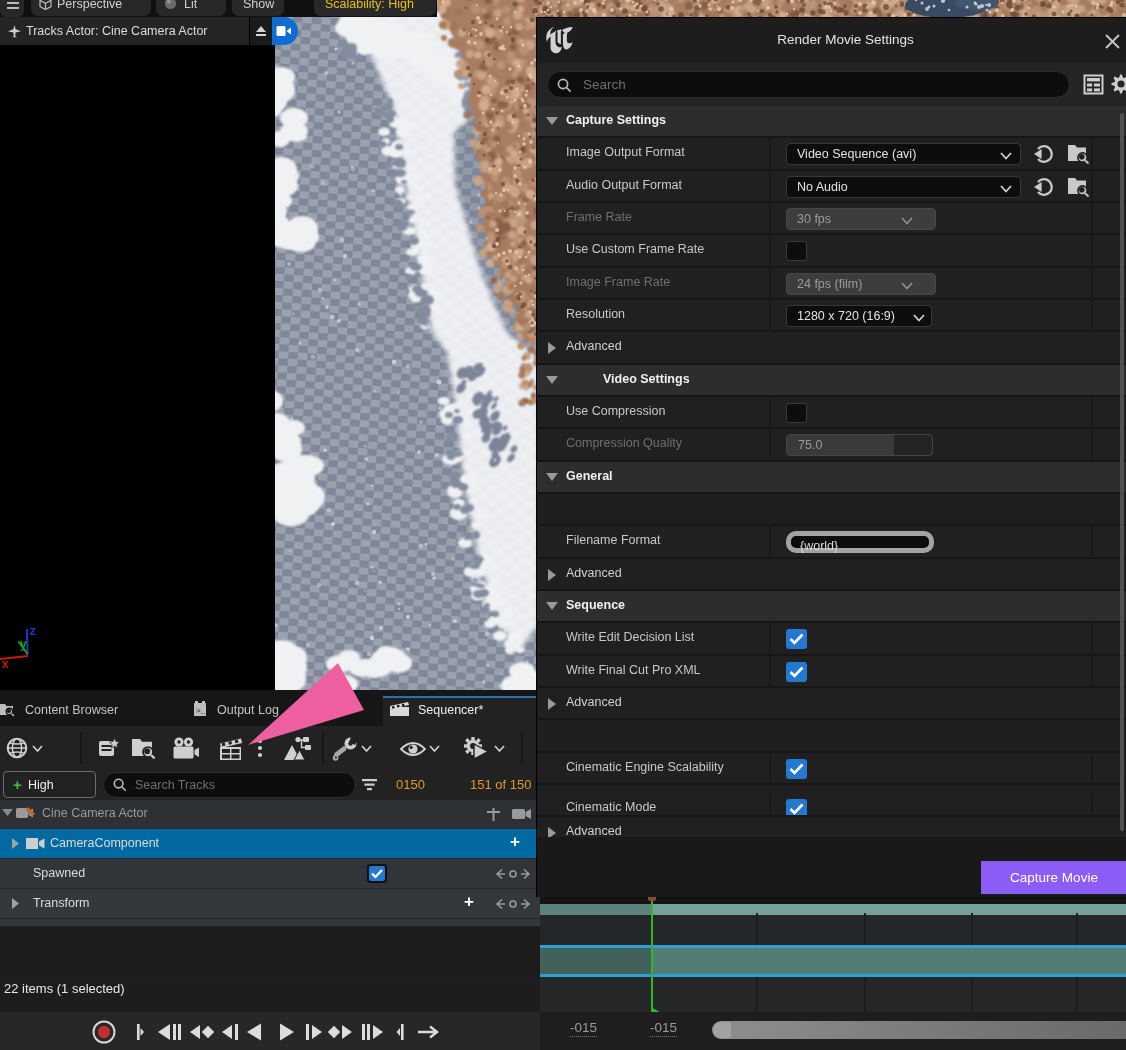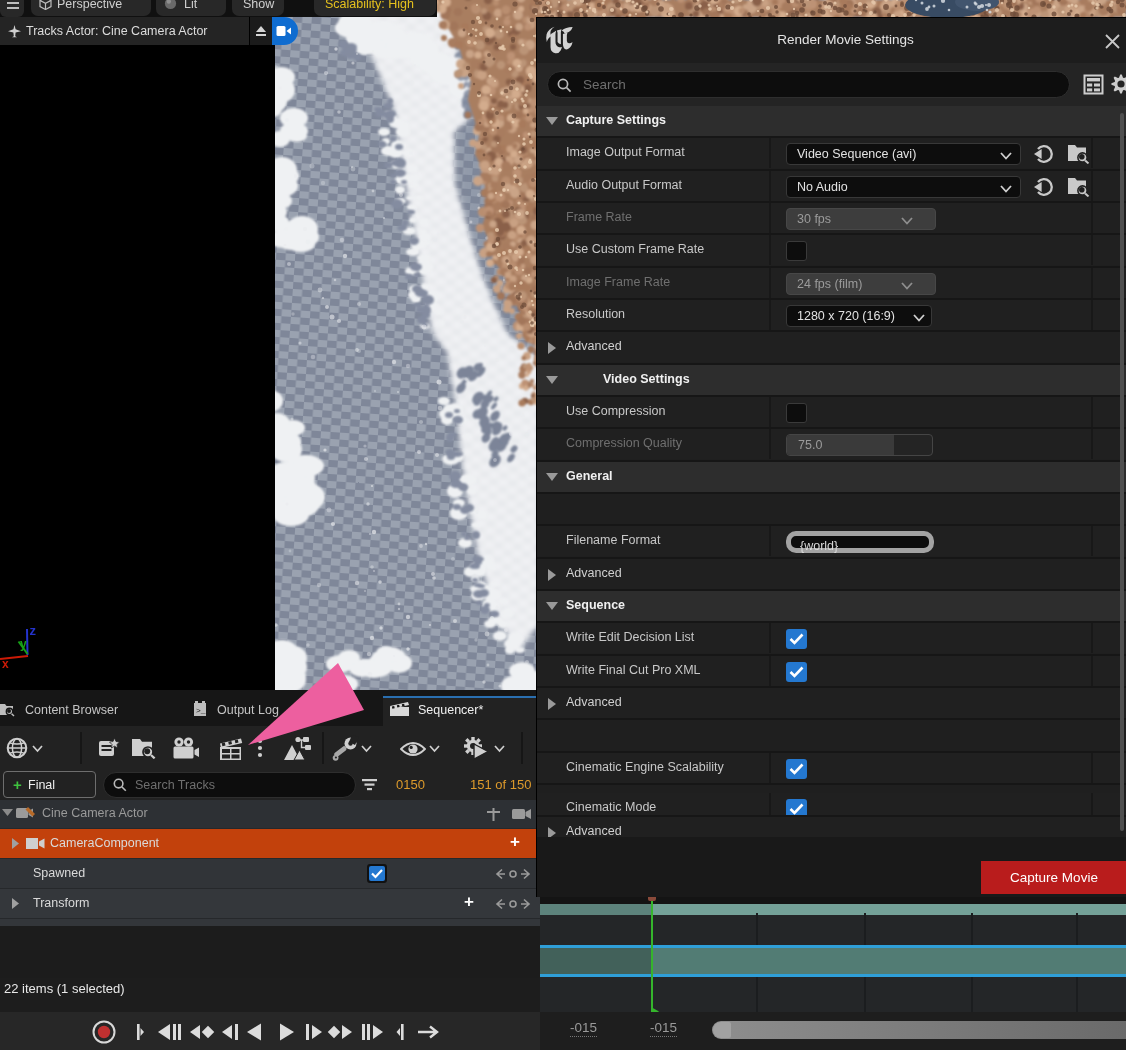--- a/index.html
+++ b/index.html
@@ -2252,21 +2252,21 @@
 </svg>
 <svg class="abs" style="left:494px;top:19px;" width="11" height="8" viewBox="0 0 11 8">
           <path d="M1 1 5.5 6 10 1" fill="none" stroke="#cfcfcf" stroke-width="1.7"></path>
         </svg>
 <div class="abs" style="left:521px;top:6px;width:2px;height:32px;background:#161616;"></div>
 </div>
 
   <div class="abs" style="left:0;top:80px;width:540px;height:30px;background:#222222;" id="trackrow">
 <div class="abs" style="left:3px;top:1px;width:93px;height:27px;background:#222;border:1px solid #6e6e6e;border-radius:4px;">
 <span class="abs" style="left:9px;top:4px;color:#3fc33f;font-size:15px;font-weight:bold;">+</span>
-<span class="abs" style="left:24px;top:6px;color:#efefef;font-size:12.5px;">Final</span>
+<span class="abs" style="left:24px;top:6px;color:#efefef;font-size:12.5px;">High</span>
 </div>
 <div class="abs" style="left:103px;top:2px;width:253px;height:26px;background:#0d0d0d;border:1px solid #2e2e2e;border-radius:13px;">
 <svg class="abs" style="left:9px;top:5px;" width="14" height="14" viewBox="0 0 14 14">
             <circle cx="5.6" cy="5.6" r="4.3" fill="none" stroke="#b9b9b9" stroke-width="1.6"></circle>
             <line x1="9" y1="9" x2="12.8" y2="12.8" stroke="#b9b9b9" stroke-width="1.6"></line>
           </svg>
 <span class="abs" style="left:31px;top:5px;color:#6f6f6f;font-size:12.5px;">Search Tracks</span>
 </div>
 <svg class="abs" style="left:362px;top:9px;" width="15" height="12" viewBox="0 0 15 12">
 <rect x="0" y="0" width="15" height="2.2" fill="#cfcfcf"></rect>
@@ -2290,21 +2290,21 @@
 <span class="abs" style="left:42px;top:6px;color:#9a9a9a;font-size:12.5px;">Cine Camera Actor</span>
 <svg class="abs" style="left:487px;top:8px;" width="13" height="13" viewBox="0 0 13 13">
             <path d="M6.5 0 6.5 13 M0 4 13 4" stroke="#9a9a9a" stroke-width="2"></path>
           </svg>
 <svg class="abs" style="left:512px;top:7px;" width="20" height="14" viewBox="0 0 20 14">
 <rect x="0" y="2" width="13" height="10" rx="1.5" fill="#9a9a9a"></rect>
             <path d="M13.5 5 19 2 19 12 13.5 9Z" fill="#9a9a9a"></path>
           </svg>
 </div>
 <div class="abs" style="left:0;top:28px;width:540px;height:1px;background:#26282b;"></div>
-<div class="abs" style="left:0;top:29px;width:540px;height:29px;background:#c2410c;">
+<div class="abs" style="left:0;top:29px;width:540px;height:29px;background:#0369a1;">
 <svg class="abs" style="left:12px;top:9px;" width="7" height="11" viewBox="0 0 7 11">
             <path d="M0 0 7 5.5 0 11Z" fill="#a0a0a0"></path>
           </svg>
 <svg class="abs" style="left:26px;top:8px;" width="20" height="13" viewBox="0 0 20 13">
 <rect x="0" y="1" width="12" height="11" fill="#cfcfcf"></rect>
             <path d="M13 4.5 18.5 1.5 18.5 11.5 13 8.5Z" fill="#cfcfcf"></path>
           </svg>
 <span class="abs" style="left:50px;top:7px;color:#dadada;font-size:12.5px;">CameraComponent</span>
 <span class="abs" style="left:510px;top:3px;color:#fff;font-size:17px;font-weight:bold;">+</span>
 </div>
@@ -2678,21 +2678,21 @@
             <path d="M0 0 8 6 0 12Z" fill="#9a9a9a"></path>
           </svg>
 <span class="abs" style="left:29px;top:7px;color:#d0d0d0;font-size:12.5px;">Advanced</span>
         </div>
 
 </div>
 
   <div class="abs" style="left:583px;top:95px;width:4px;height:718px;background:#4f4f4f;border-radius:2px;"></div>
 
   <div class="abs" style="left:0;top:819px;width:589px;height:60px;background:#191919;">
-    <div class="abs" style="left:444px;top:24px;width:146px;height:33px;background:#b91c1c;color:#fff;font-size:13.5px;text-align:center;line-height:33px;">Capture Movie</div>
+    <div class="abs" style="left:444px;top:24px;width:146px;height:33px;background:#8b5cf6;color:#fff;font-size:13.5px;text-align:center;line-height:33px;">Capture Movie</div>
   </div>
 </div>
 
 <svg class="abs" style="left:245px;top:660px;pointer-events:none;z-index:50;" width="125" height="90" viewBox="0 0 125 90">
   <path d="M3 85 L93 3 L119 50 Z" fill="#ed5f9f"></path>
 </svg>
 
 </div>
 
 </body></html>

